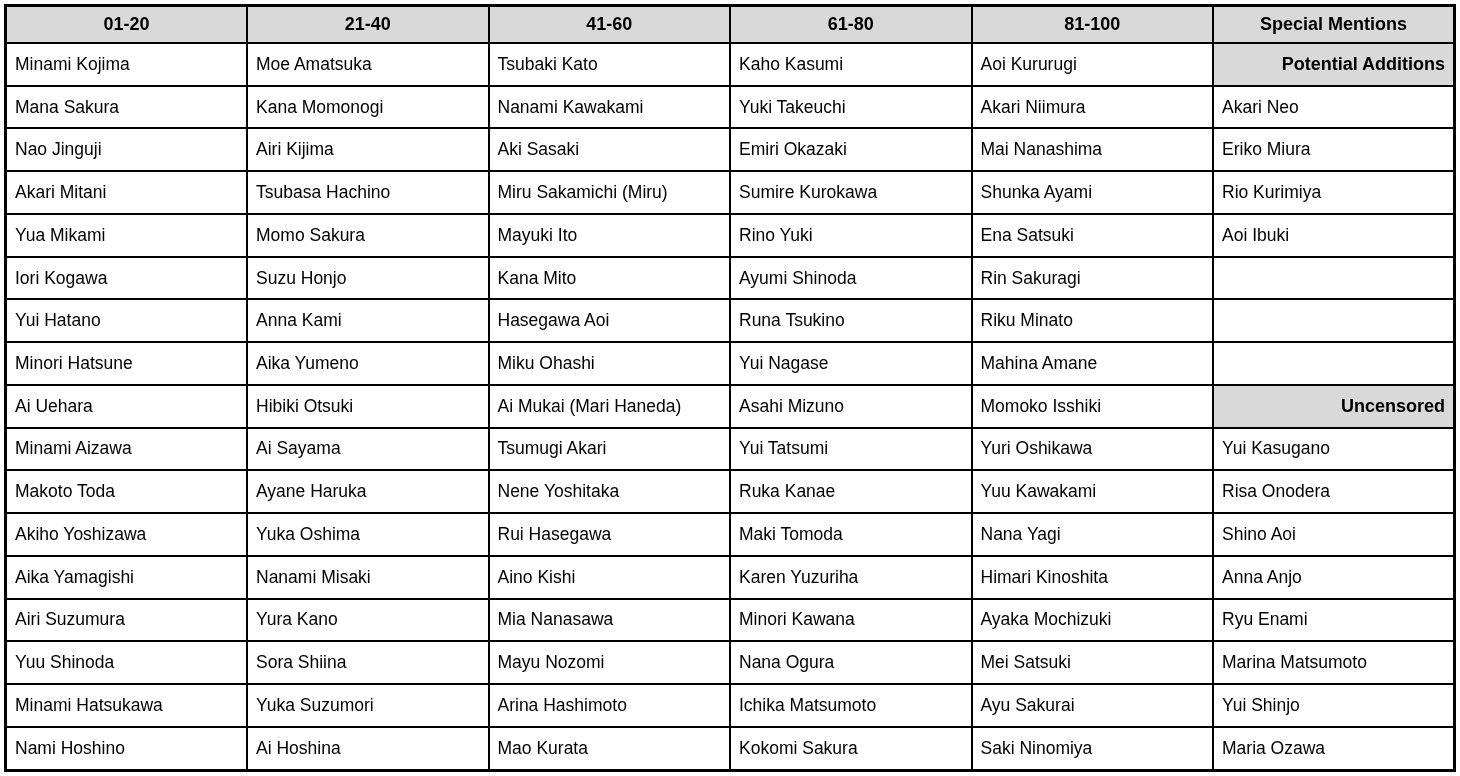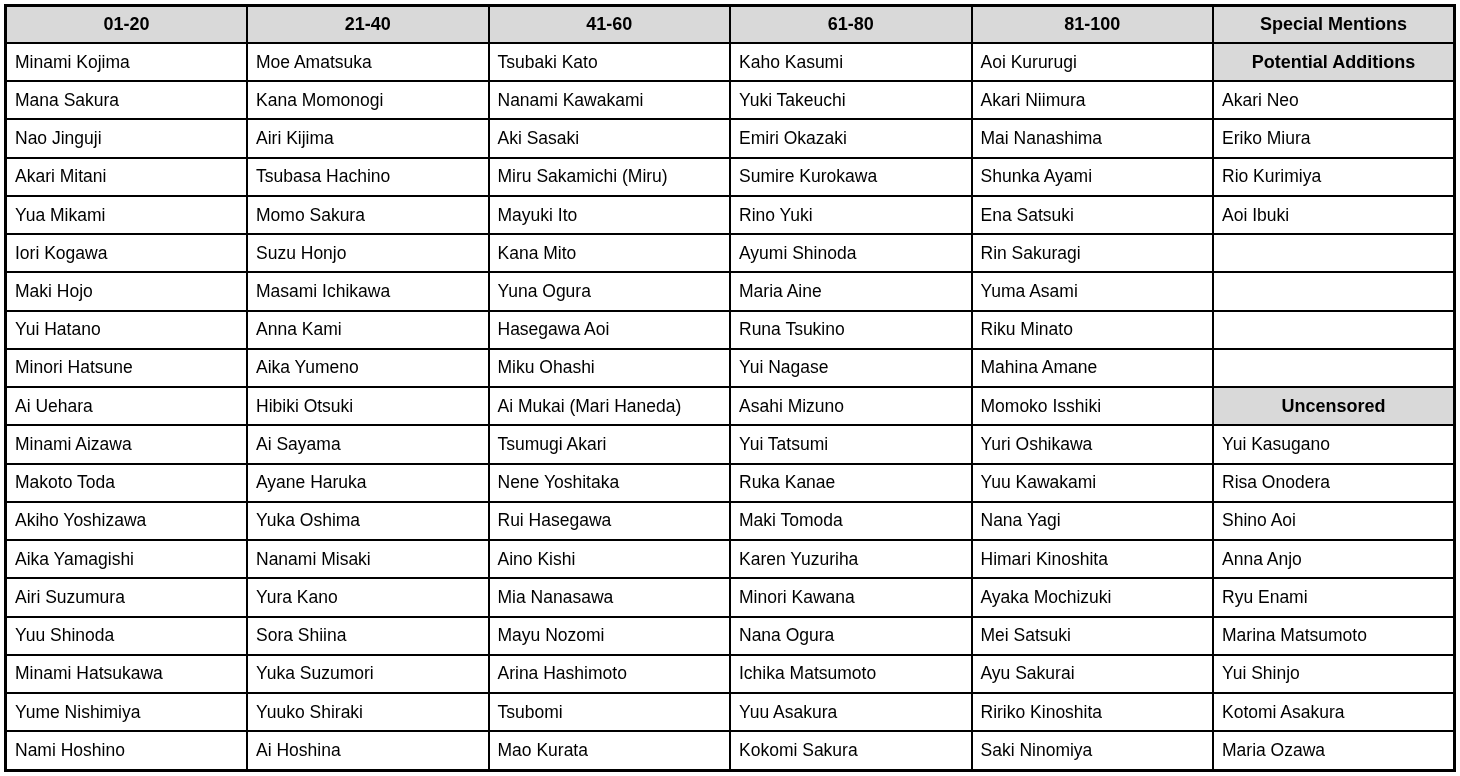--- a/index.html
+++ b/index.html
@@ -36,21 +36,21 @@
     text-align: left;
     border: 2px solid #000000;
     padding: 0 8px;
     white-space: nowrap;
     overflow: hidden;
   }
   table.ranking td.subheader {
     background: #d9d9d9;
     font-weight: bold;
     font-size: 18px;
-    text-align: center;
+    text-align: right;
   }
 </style>
 </head>
 <body>
 
 <table class="ranking">
   <thead>
     <tr>
       <th>01-20</th>
       <th>21-40</th>
@@ -103,28 +103,20 @@
       </tr>
       <tr>
         <td>Iori Kogawa</td>
         <td>Suzu Honjo</td>
         <td>Kana Mito</td>
         <td>Ayumi Shinoda</td>
         <td>Rin Sakuragi</td>
         <td></td>
       </tr>
       <tr>
-        <td>Maki Hojo</td>
-        <td>Masami Ichikawa</td>
-        <td>Yuna Ogura</td>
-        <td>Maria Aine</td>
-        <td>Yuma Asami</td>
-        <td></td>
-      </tr>
-      <tr>
         <td>Yui Hatano</td>
         <td>Anna Kami</td>
         <td>Hasegawa Aoi</td>
         <td>Runa Tsukino</td>
         <td>Riku Minato</td>
         <td></td>
       </tr>
       <tr>
         <td>Minori Hatsune</td>
         <td>Aika Yumeno</td>
@@ -191,28 +183,20 @@
       </tr>
       <tr>
         <td>Minami Hatsukawa</td>
         <td>Yuka Suzumori</td>
         <td>Arina Hashimoto</td>
         <td>Ichika Matsumoto</td>
         <td>Ayu Sakurai</td>
         <td>Yui Shinjo</td>
       </tr>
       <tr>
-        <td>Yume Nishimiya</td>
-        <td>Yuuko Shiraki</td>
-        <td>Tsubomi</td>
-        <td>Yuu Asakura</td>
-        <td>Ririko Kinoshita</td>
-        <td>Kotomi Asakura</td>
-      </tr>
-      <tr>
         <td>Nami Hoshino</td>
         <td>Ai Hoshina</td>
         <td>Mao Kurata</td>
         <td>Kokomi Sakura</td>
         <td>Saki Ninomiya</td>
         <td>Maria Ozawa</td>
       </tr>
     </tbody>
 </table>
 

